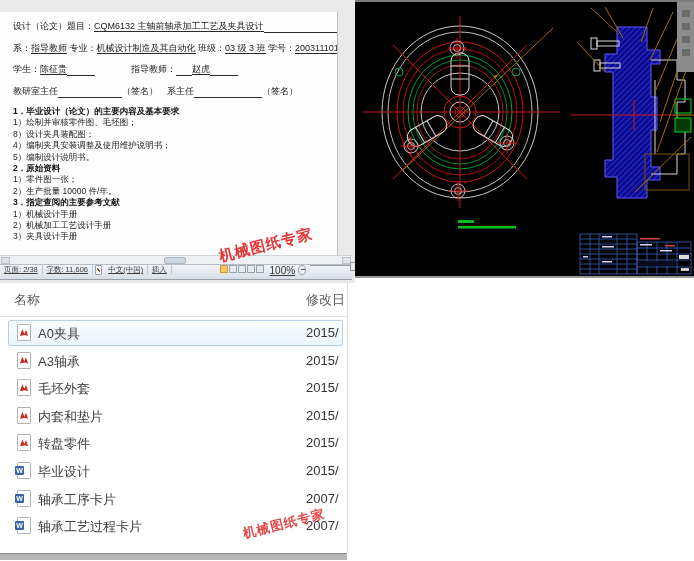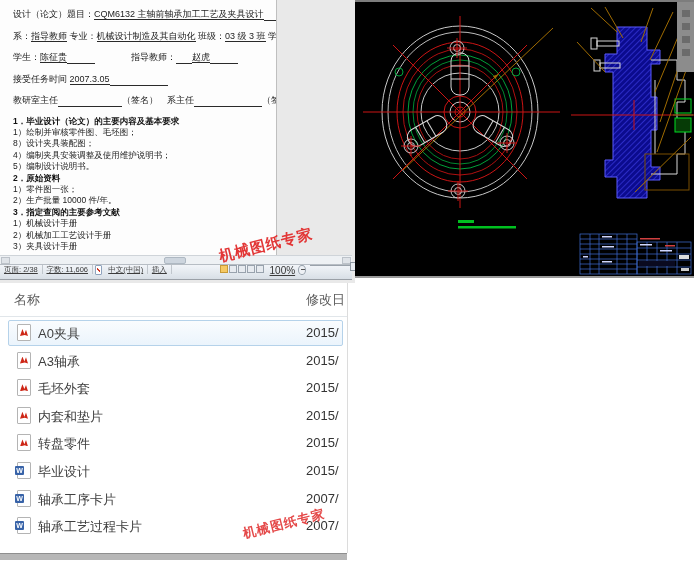--- a/index.html
+++ b/index.html
@@ -1,21 +1,21 @@
 <!DOCTYPE html>
 <html><head>
 <meta charset="utf-8">
 <style>
   html,body{margin:0;padding:0;}
   body{width:694px;height:561px;position:relative;background:#fff;overflow:hidden;
        font-family:"Liberation Sans", sans-serif;}
 
   
   .doc-pane{position:absolute;left:0;top:0;width:355px;height:283px;background:#e9e9e9;}
-  .doc-page{position:absolute;left:0;top:0;width:277px;height:255px;background:#fdfdfd;
+  .doc-page{position:absolute;left:0;top:12px;width:338px;height:255px;background:#fdfdfd;
             border-right:1px solid #bfbfbf;overflow:hidden;padding:8px 16px 0 13px;box-sizing:border-box;}
   .doc-line{font-size:9px;color:#1c1c1c;margin-bottom:8.5px;white-space:nowrap;}
   .doc-line .u{border-bottom:1px solid #2a2a2a;}
   .doc-line .blank{display:inline-block;height:9px;vertical-align:bottom;}
   .doc-bline{font-size:8.5px;line-height:11.4px;color:#222;white-space:nowrap;}
   .doc-bline.b{font-weight:bold;color:#111;}
 
   .doc-hscroll{position:absolute;left:0;top:255px;width:352px;height:8px;background:#eef1f4;
                border-top:1px solid #cfd4d9;border-bottom:1px solid #c3c8cd;}
   .doc-hscroll .thumb{position:absolute;left:164px;top:1px;width:20px;height:5px;background:#cdd5de;
@@ -75,21 +75,20 @@
 </style>
 </head>
 <body>
 
 <div class="doc-pane">
   <div class="doc-page">
     <div>
         <div class="doc-line"><span>设计（论文）题目：</span><span class="u">CQM6132 主轴前轴承加工工艺及夹具设计</span><span class="u blank" style="width: 92px;"></span></div>
         <div class="doc-line"><span>系：</span><span class="u">指导教师</span><span> 专业：</span><span class="u">机械设计制造及其自动化</span><span> 班级：</span><span class="u">03 级 3 班</span><span> 学号：</span><span class="u">2003111011</span></div>
         <div class="doc-line"><span>学生：</span><span class="u">陈征贵</span><span class="u blank" style="width: 28px;"></span><span>　　　　指导教师：</span><span class="u blank" style="width: 16px;"></span><span class="u">赵虎</span><span class="u blank" style="width: 28px;"></span></div>
-        <div class="doc-line"><span>接受任务时间 </span><span class="u">2007.3.05</span><span class="u blank" style="width: 58px;"></span></div>
         <div class="doc-line"><span>教研室主任</span><span class="u blank" style="width: 64px;"></span><span>（签名）　系主任</span><span class="u blank" style="width: 68px;"></span><span>（签名）</span></div>
       </div>
     <div>
         <div class="doc-bline b">1．毕业设计（论文）的主要内容及基本要求</div>
         <div class="doc-bline">1）绘制并审核零件图、毛坯图；</div>
         <div class="doc-bline">8）设计夹具装配图；</div>
         <div class="doc-bline">4）编制夹具安装调整及使用维护说明书；</div>
         <div class="doc-bline">5）编制设计说明书。</div>
         <div class="doc-bline b">2．原始资料</div>
         <div class="doc-bline">1）零件图一张；</div>

